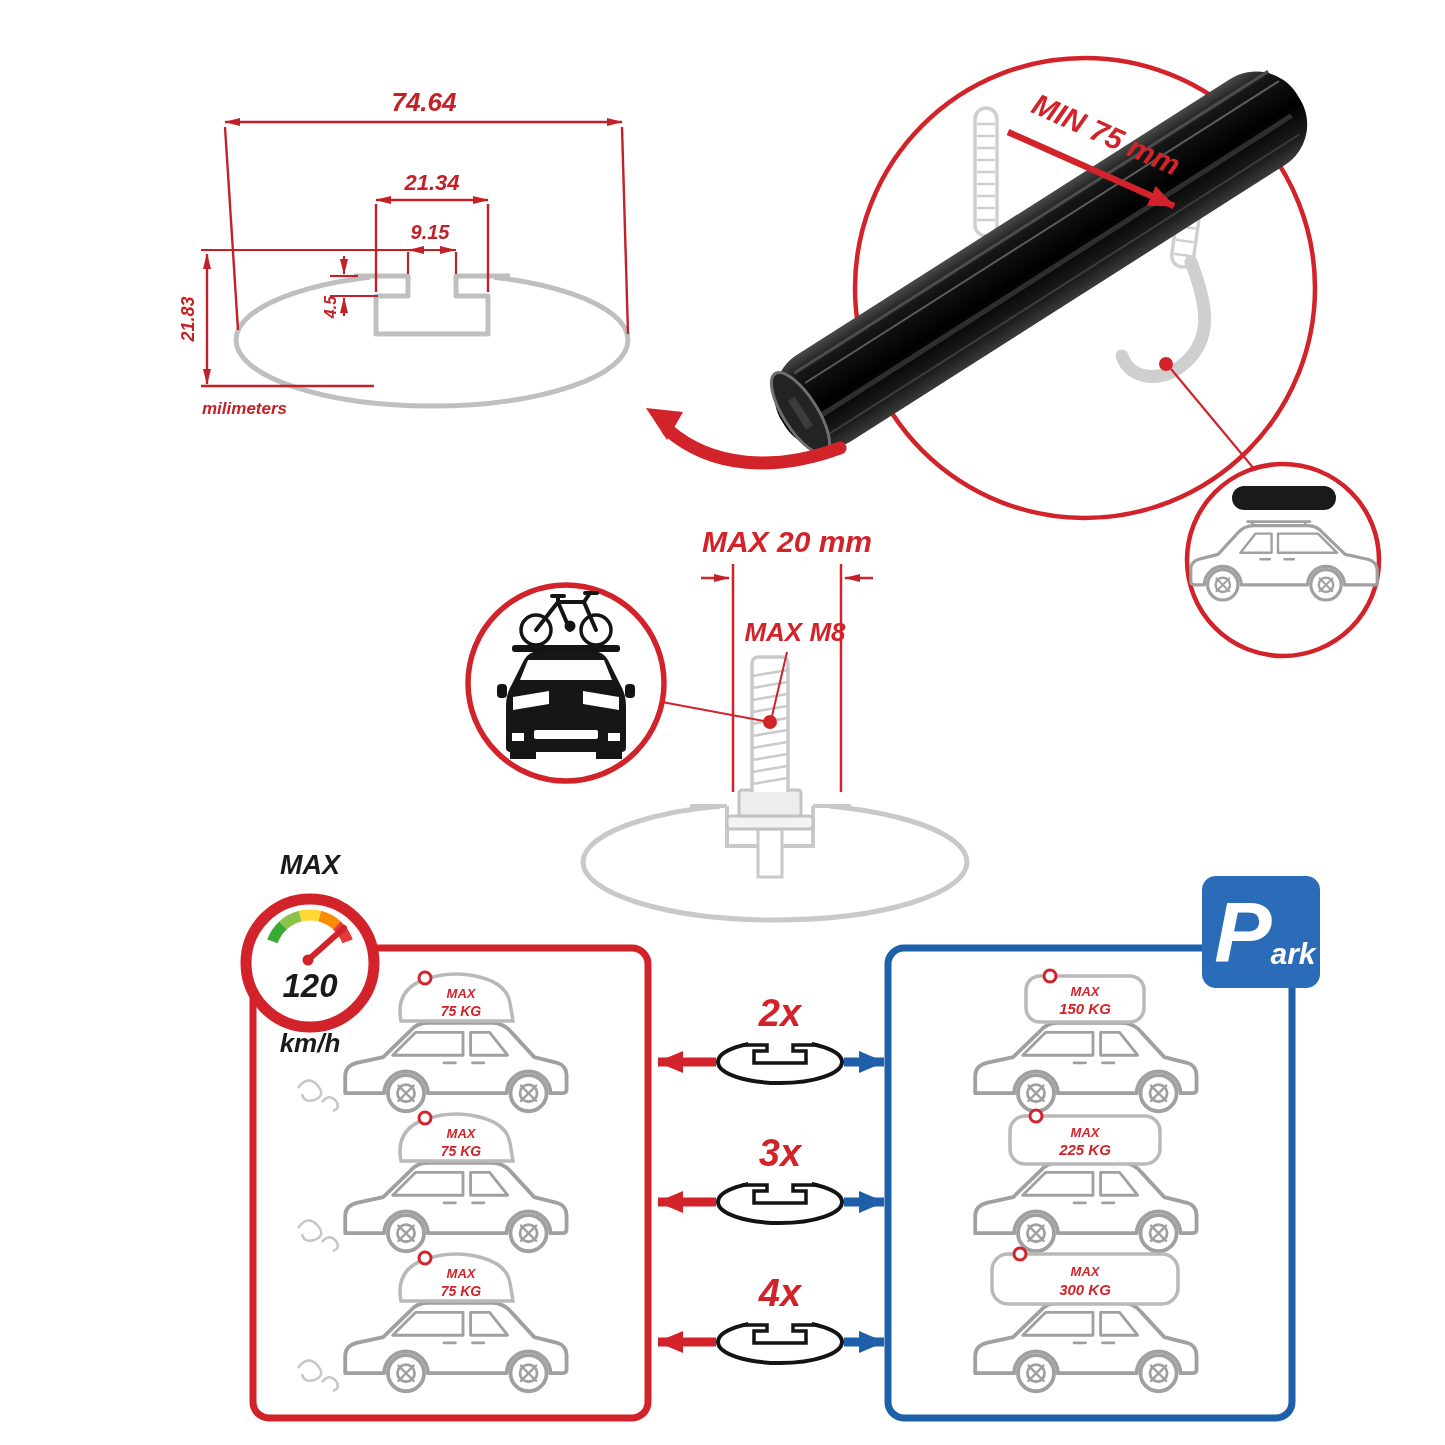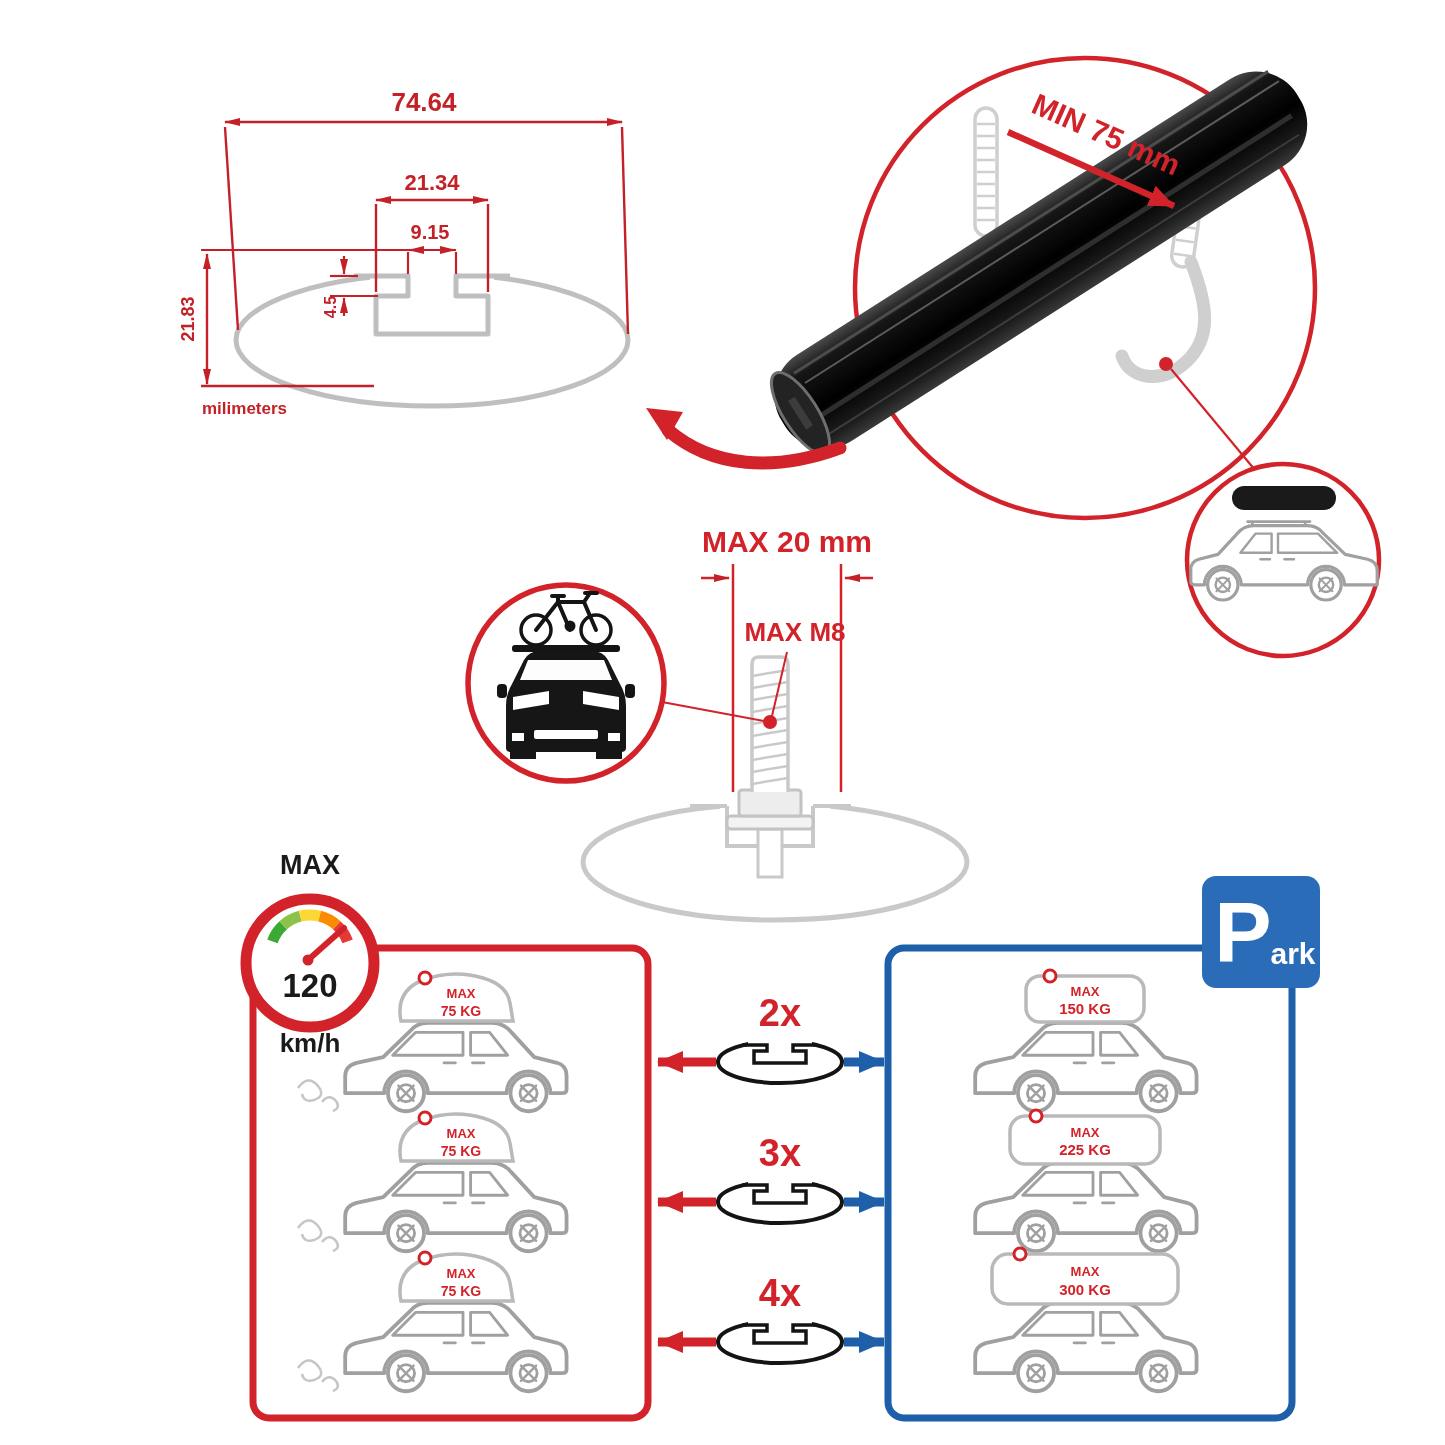--- a/index.html
+++ b/index.html
@@ -1,16 +1,16 @@
 <!DOCTYPE html>
 <html><head>
 <meta charset="utf-8">
 <style>
   html,body{margin:0;padding:0;background:#ffffff;}
-  .canvas{position:relative;width:1445px;height:1445px;background:#ffffff;overflow:hidden;font-family:"Liberation Sans",sans-serif;}
+  .canvas{position:relative;width:1445px;height:1445px;background:#ffffff;overflow:hidden;font-family:"Liberation Sans",sans-serif;font-style:italic;}
   svg{display:block;}
   svg text{font-family:"Liberation Sans",sans-serif;font-weight:700;}
 </style>
 </head>
 <body>
 
 <div class="canvas">
 <svg width="1445" height="1445" viewBox="0 0 1445 1445">
   <defs>
     <marker id="dimA" viewBox="0 0 16 8" refX="15" refY="4" markerWidth="16" markerHeight="8" orient="auto-start-reverse" markerUnits="userSpaceOnUse">

